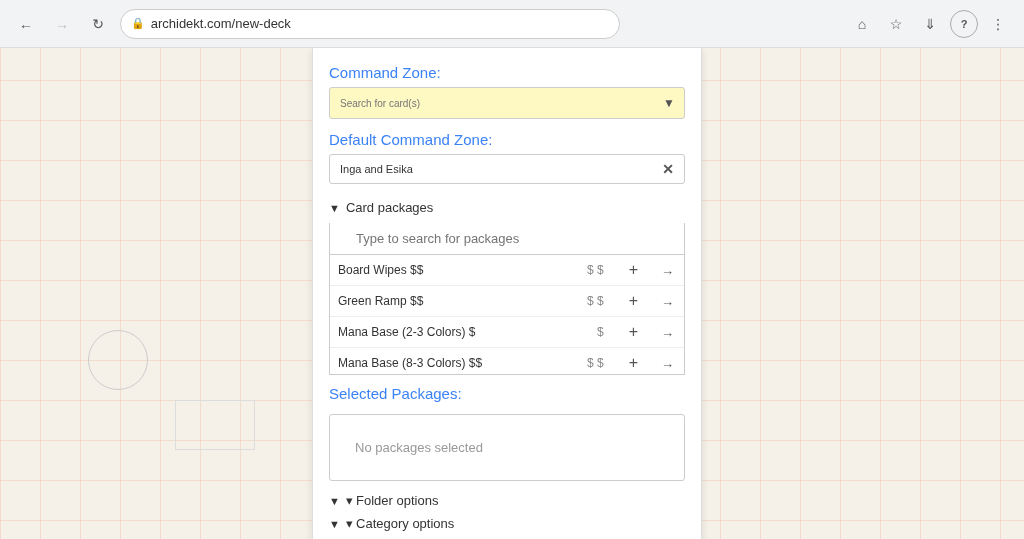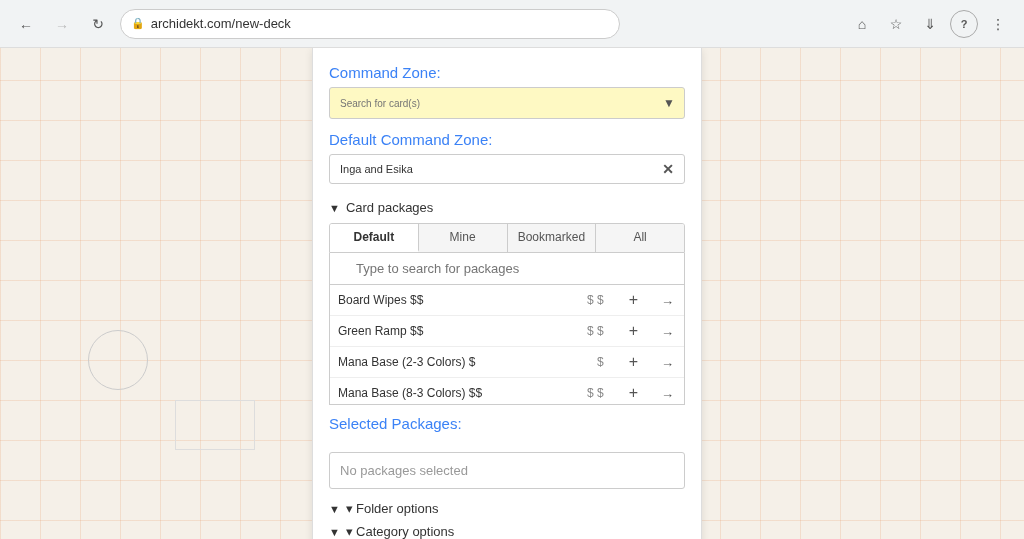--- a/index.html
+++ b/index.html
@@ -279,25 +279,25 @@
       padding: 0 2px;
     }
 
     .selected-packages-section {
       margin-top: 10px;
     }
 
     .no-packages-box {
       border: 1px solid #ccc;
       border-radius: 3px;
-      padding: 10px;
+      padding: 25px;
       color: #999;
       font-size: 13px;
       background: white;
-      margin-top: 20px;
+      margin-top: 12px;
     }
 
     .folder-section {
       margin-top: 12px;
     }
 
     .category-section {
       margin-top: 8px;
     }
 
@@ -360,26 +360,20 @@
 
     
     <div class="section-header">
       <span class="arrow-icon">▼</span>
       <span class="section-header-text">Card packages</span>
     </div>
 
     
 
     
-    <div class="tabs-row">
-      <div class="tab-item active">Default</div>
-      <div class="tab-item">Mine</div>
-      <div class="tab-item">Bookmarked</div>
-      <div class="tab-item">All</div>
-    </div>
 
     
     <input class="search-packages" type="text" placeholder="Type to search for packages" style="">
 
     
     <div class="packages-list" id="packages-list">
     <div class="package-row">
           <span class="package-name">Board Wipes $$</span>
           <span class="package-cost">$ $</span>
           <button class="package-add-btn">+</button>

